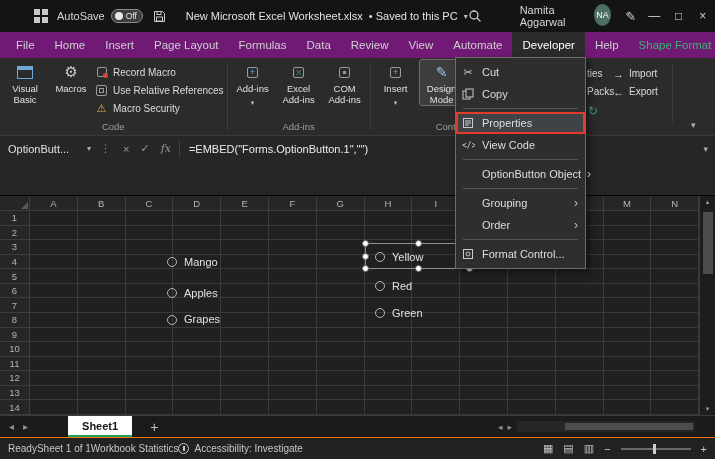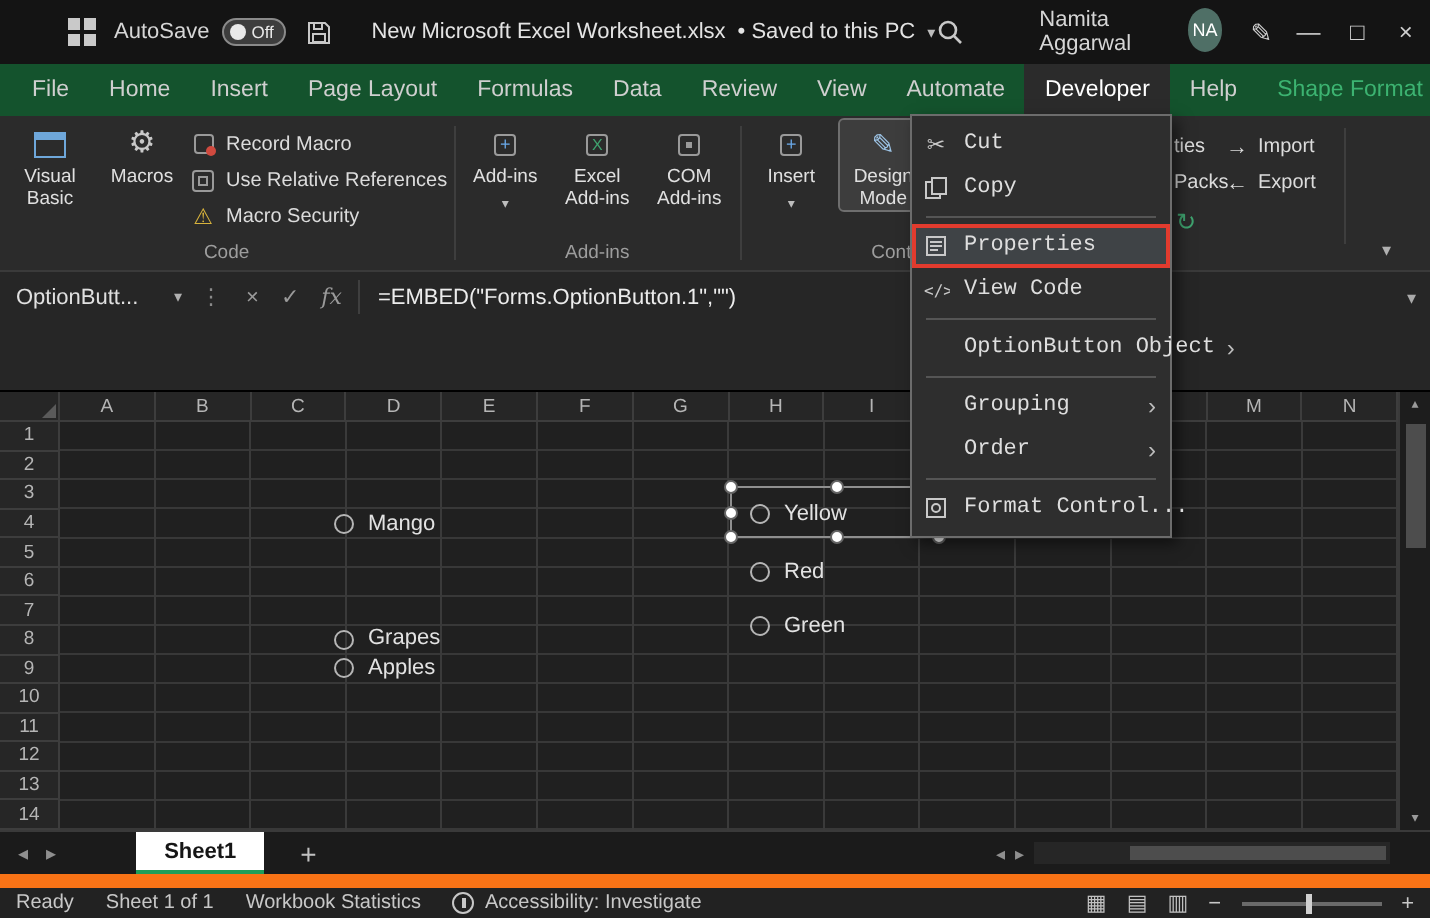--- a/index.html
+++ b/index.html
@@ -18,21 +18,21 @@
   .tb-icon { color:#c8c8c8; margin-right:6px; display:inline-flex; align-items:center; }
   .doc-title { margin-left:14px; display:flex; gap:6px; align-items:center; white-space:nowrap; color:#e4e4e4; }
   .caret { font-size:8px; color:#bdbdbd; }
   .search-wrap { margin-left:auto; margin-right:38px; }
   .user-wrap { display:flex; gap:8px; margin-right:8px; }
   .avatar { width:22px; height:22px; border-radius:50%; background:#4f6f66; color:#fff; font-size:9px; display:flex; align-items:center; justify-content:center; }
   .pencil { font-size:13px; color:#cfcfcf; margin:0 6px; }
   .win-btn { width:30px; height:32px; display:flex; align-items:center; justify-content:center; font-size:12px; color:#cfcfcf; }
 
   
-  .tabrow { position:absolute; top:32px; height:26px; left:0; right:0; background:#14532d; display:flex; align-items:center; font-size:11.5px; color:#cfcfcf; padding-left:6px; }
+  .tabrow { position:absolute; top:32px; height:26px; left:0; right:0; background:#701a75; display:flex; align-items:center; font-size:11.5px; color:#cfcfcf; padding-left:6px; }
   #tabs-container { display:flex; height:100%; }
   .tab { padding:0 10px; height:100%; display:flex; align-items:center; white-space:nowrap; }
   .tab.active { background:#2b2b2b; color:#ffffff; }
   .tab.contextual { color:#3cb371; }
 
   
   .ribbon { position:absolute; top:58px; height:77px; left:0; right:0; background:#2b2b2b; display:flex; }
   .group { display:flex; flex-direction:column; padding:2px 3px 0; }
   .group-body { display:flex; flex:1; align-items:flex-start; gap:2px; }
   .group-label { text-align:center; font-size:9.5px; color:#9d9d9d; padding:2px 0 3px; }
@@ -100,35 +100,35 @@
   .sheetbar { position:absolute; top:415px; height:22px; left:0; right:0; background:#1b1b1b; border-top:1px solid #3a3a3a; display:flex; align-items:center; }
   .nav-arrow { color:#8f8f8f; font-size:10px; margin-left:9px; }
   .sheettab { margin-left:40px; height:100%; padding:0 14px; background:#ffffff; color:#161616; font-weight:bold; font-size:11px; display:flex; align-items:center; border-bottom:2px solid #1e9e5a; }
   .addsheet { margin-left:18px; color:#c0c0c0; font-size:14px; }
   .hscroll { margin-left:auto; margin-right:20px; display:flex; align-items:center; gap:5px; }
   .hs-arrow { color:#8f8f8f; font-size:9px; }
   .hs-track { width:178px; height:11px; background:#262626; position:relative; }
   .hs-thumb { position:absolute; right:2px; top:2px; width:128px; height:7px; background:#4d4d4d; }
 
   
-  .statusbar { position:absolute; top:437px; height:22px; left:0; right:0; background:#222222; border-top:7px solid #f97316; display:flex; align-items:center; font-size:10px; color:#c8c8c8; gap:16px; padding:0 8px; }
+  .statusbar { position:absolute; top:437px; height:22px; left:0; right:0; background:#222222; border-top:1px solid #f97316; display:flex; align-items:center; font-size:10px; color:#c8c8c8; padding:0 8px; }
   .acc { display:flex; align-items:center; gap:5px; }
   .acc-icon { width:11px; height:11px; border:1px solid #c8c8c8; border-radius:50%; position:relative; }
   .acc-icon::after { content:""; position:absolute; left:3.5px; top:2px; width:2px; height:5px; background:#c8c8c8; }
   .sb-right { margin-left:auto; display:flex; align-items:center; gap:10px; }
   .view-ic { font-size:11px; color:#c0c0c0; }
   .zoom-track { width:70px; height:2px; background:#6a6a6a; position:relative; }
   .zoom-knob { position:absolute; left:32px; top:-4px; width:3px; height:10px; background:#d0d0d0; }
   .zoom-sign { font-size:11px; color:#c8c8c8; }
 
   
   .cmenu { position:absolute; left:455px; top:57px; width:131px; background:#2e2e2e; border:1px solid #6c6c6c; box-shadow:3px 3px 7px rgba(0,0,0,.5); z-index:50; padding:3px 0; font-size:11px; color:#dedede; }
   .menu-item { display:flex; align-items:center; height:22px; padding:0 7px 0 4px; gap:6px; }
   .menu-icon { width:16px; flex:none; display:inline-flex; justify-content:center; align-items:center; font-size:11px; color:#c9c9c9; }
-  .menu-label { flex:1; white-space:nowrap;font-family:Liberation Mono, monospace; }
+  .menu-label { flex:1; white-space:nowrap; }
   .submenu-arrow { color:#bdbdbd; font-size:12px; line-height:10px; }
   .menu-sep { height:1px; background:#555; margin:3px 7px; }
   .menu-item.highlighted { background:#3f4346; outline:2px solid #e23b2e; outline-offset:-2px; }
 </style>
 </head>
 <body>
 
 <div class="titlebar">
   <div class="app-icon">
       <span></span>
@@ -363,21 +363,21 @@
 <div class="vscroll">
   <div class="arrow" style="top:2px;">▴</div>
   <div class="vthumb"></div>
   <div class="arrow" style="bottom:2px;">▾</div>
 </div>
 
 <div class="opt" style="left:167px; top:255px;">
   <span class="radio"></span>
   <span class="opt-label">Mango</span>
 </div>
-<div class="opt" style="left:167px; top:286px;margin-top:41px;">
+<div class="opt" style="left:167px; top:286px;">
   <span class="radio"></span>
   <span class="opt-label">Apples</span>
 </div>
 <div class="opt" style="left:167px; top:311px;align-items:flex-end;">
   <span class="radio"></span>
   <span class="opt-label">Grapes</span>
 </div>
 
 <div class="sel-rect">
   <span class="handle" style="left:-4px; top:-4px;"></span>

